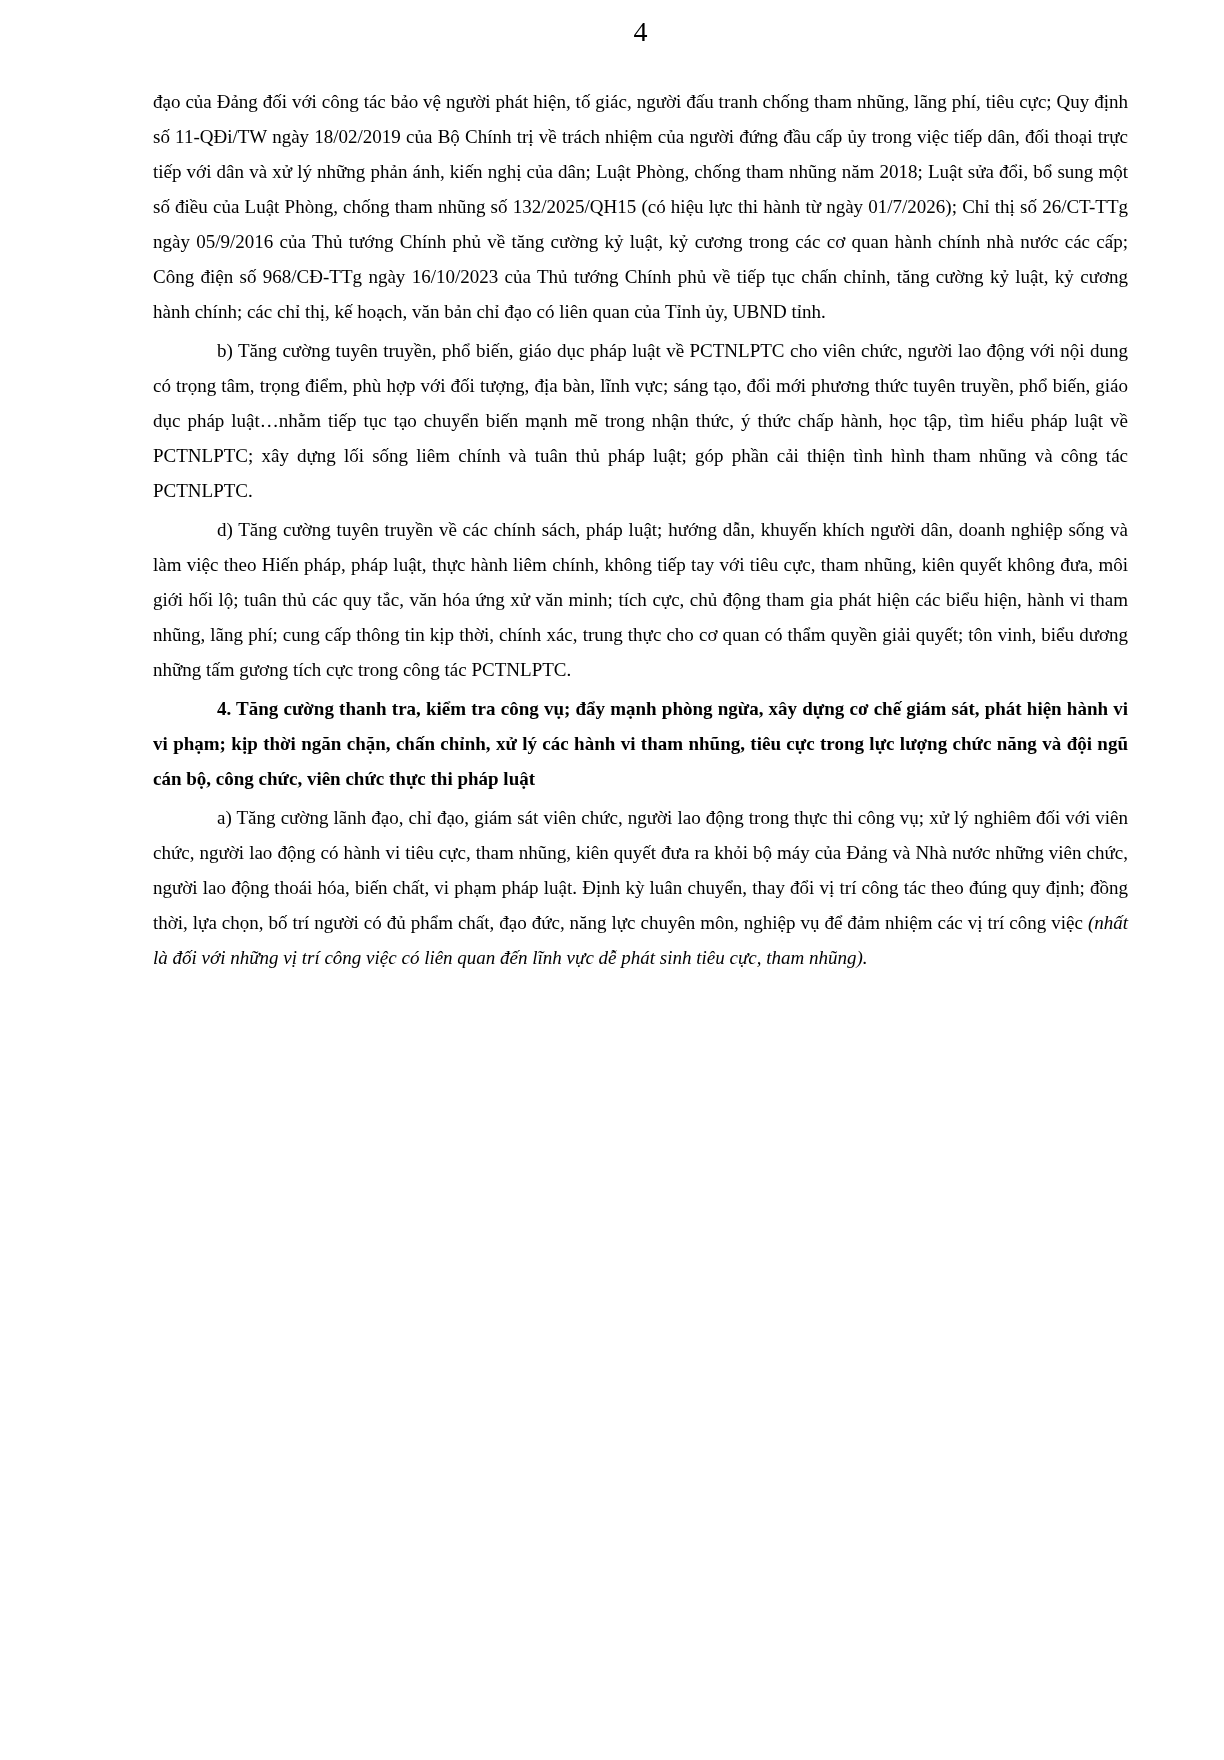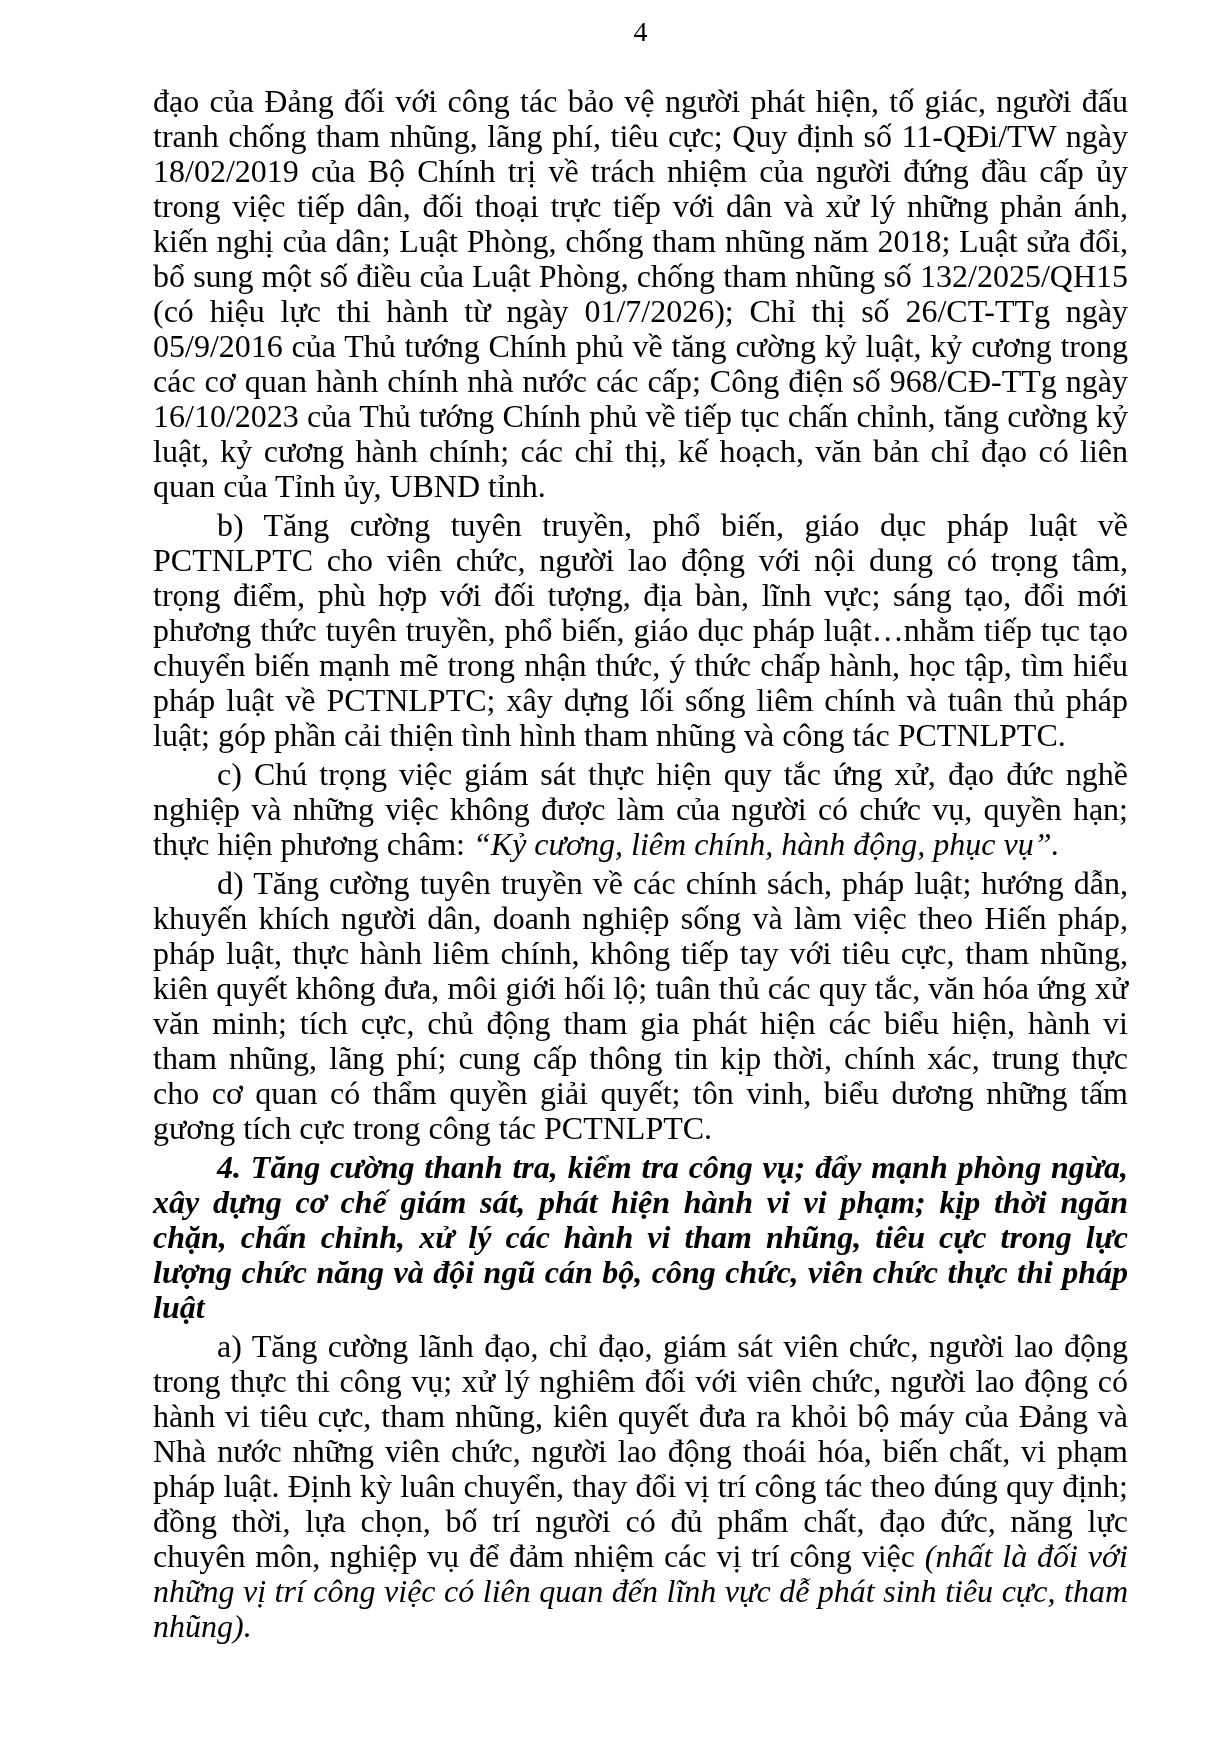--- a/index.html
+++ b/index.html
@@ -18,53 +18,51 @@
     background: #ffffff;
     overflow: hidden;
   }
   .page-number {
     text-align: center;
     font-size: 28px;
     line-height: 32px;
     margin-bottom: 36px;
   }
   .body-text {
-    font-size: 32px;
+    font-size: 19px;
     line-height: 35px;
     text-align: justify;
   }
   .para {
     margin: 0 0 4px 0;
     text-indent: 64px;
   }
   .para-continuation {
     text-indent: 0;
   }
   .heading {
     font-weight: 700;
-    font-style: italic;
   }
   .italic {
     font-style: italic;
   }
 </style>
 </head>
 <body>
 
 <div class="page">
 
   <div class="page-number">4</div>
 
   <div class="body-text">
 
     <p class="para para-continuation">đạo của Đảng đối với công tác bảo vệ người phát hiện, tố giác, người đấu tranh chống tham nhũng, lãng phí, tiêu cực; Quy định số 11-QĐi/TW ngày 18/02/2019 của Bộ Chính trị về trách nhiệm của người đứng đầu cấp ủy trong việc tiếp dân, đối thoại trực tiếp với dân và xử lý những phản ánh, kiến nghị của dân; Luật Phòng, chống tham nhũng năm 2018; Luật sửa đổi, bổ sung một số điều của Luật Phòng, chống tham nhũng số 132/2025/QH15 (có hiệu lực thi hành từ ngày 01/7/2026); Chỉ thị số 26/CT-TTg ngày 05/9/2016 của Thủ tướng Chính phủ về tăng cường kỷ luật, kỷ cương trong các cơ quan hành chính nhà nước các cấp; Công điện số 968/CĐ-TTg ngày 16/10/2023 của Thủ tướng Chính phủ về tiếp tục chấn chỉnh, tăng cường kỷ luật, kỷ cương hành chính; các chỉ thị, kế hoạch, văn bản chỉ đạo có liên quan của Tỉnh ủy, UBND tỉnh.</p>
 
     <p class="para">b) Tăng cường tuyên truyền, phổ biến, giáo dục pháp luật về PCTNLPTC cho viên chức, người lao động với nội dung có trọng tâm, trọng điểm, phù hợp với đối tượng, địa bàn, lĩnh vực; sáng tạo, đổi mới phương thức tuyên truyền, phổ biến, giáo dục pháp luật…nhằm tiếp tục tạo chuyển biến mạnh mẽ trong nhận thức, ý thức chấp hành, học tập, tìm hiểu pháp luật về PCTNLPTC; xây dựng lối sống liêm chính và tuân thủ pháp luật; góp phần cải thiện tình hình tham nhũng và công tác PCTNLPTC.</p>
 
-    <p class="para"><span>c) Chú trọng việc giám sát thực hiện quy tắc ứng xử, đạo đức nghề nghiệp và những việc không được làm của người có chức vụ, quyền hạn; thực hiện phương châm: </span><span class="italic">“Kỷ cương, liêm chính, hành động, phục vụ”.</span></p>
 
     <p class="para">d) Tăng cường tuyên truyền về các chính sách, pháp luật; hướng dẫn, khuyến khích người dân, doanh nghiệp sống và làm việc theo Hiến pháp, pháp luật, thực hành liêm chính, không tiếp tay với tiêu cực, tham nhũng, kiên quyết không đưa, môi giới hối lộ; tuân thủ các quy tắc, văn hóa ứng xử văn minh; tích cực, chủ động tham gia phát hiện các biểu hiện, hành vi tham nhũng, lãng phí; cung cấp thông tin kịp thời, chính xác, trung thực cho cơ quan có thẩm quyền giải quyết; tôn vinh, biểu dương những tấm gương tích cực trong công tác PCTNLPTC.</p>
 
     <p class="para heading">4. Tăng cường thanh tra, kiểm tra công vụ; đẩy mạnh phòng ngừa, xây dựng cơ chế giám sát, phát hiện hành vi vi phạm; kịp thời ngăn chặn, chấn chỉnh, xử lý các hành vi tham nhũng, tiêu cực trong lực lượng chức năng và đội ngũ cán bộ, công chức, viên chức thực thi pháp luật</p>
 
     <p class="para"><span>a) Tăng cường lãnh đạo, chỉ đạo, giám sát viên chức, người lao động trong thực thi công vụ; xử lý nghiêm đối với viên chức, người lao động có hành vi tiêu cực, tham nhũng, kiên quyết đưa ra khỏi bộ máy của Đảng và Nhà nước những viên chức, người lao động thoái hóa, biến chất, vi phạm pháp luật. Định kỳ luân chuyển, thay đổi vị trí công tác theo đúng quy định; đồng thời, lựa chọn, bố trí người có đủ phẩm chất, đạo đức, năng lực chuyên môn, nghiệp vụ để đảm nhiệm các vị trí công việc </span><span class="italic">(nhất là đối với những vị trí công việc có liên quan đến lĩnh vực dễ phát sinh tiêu cực, tham nhũng).</span></p>
 
 
   </div>
 </div>

